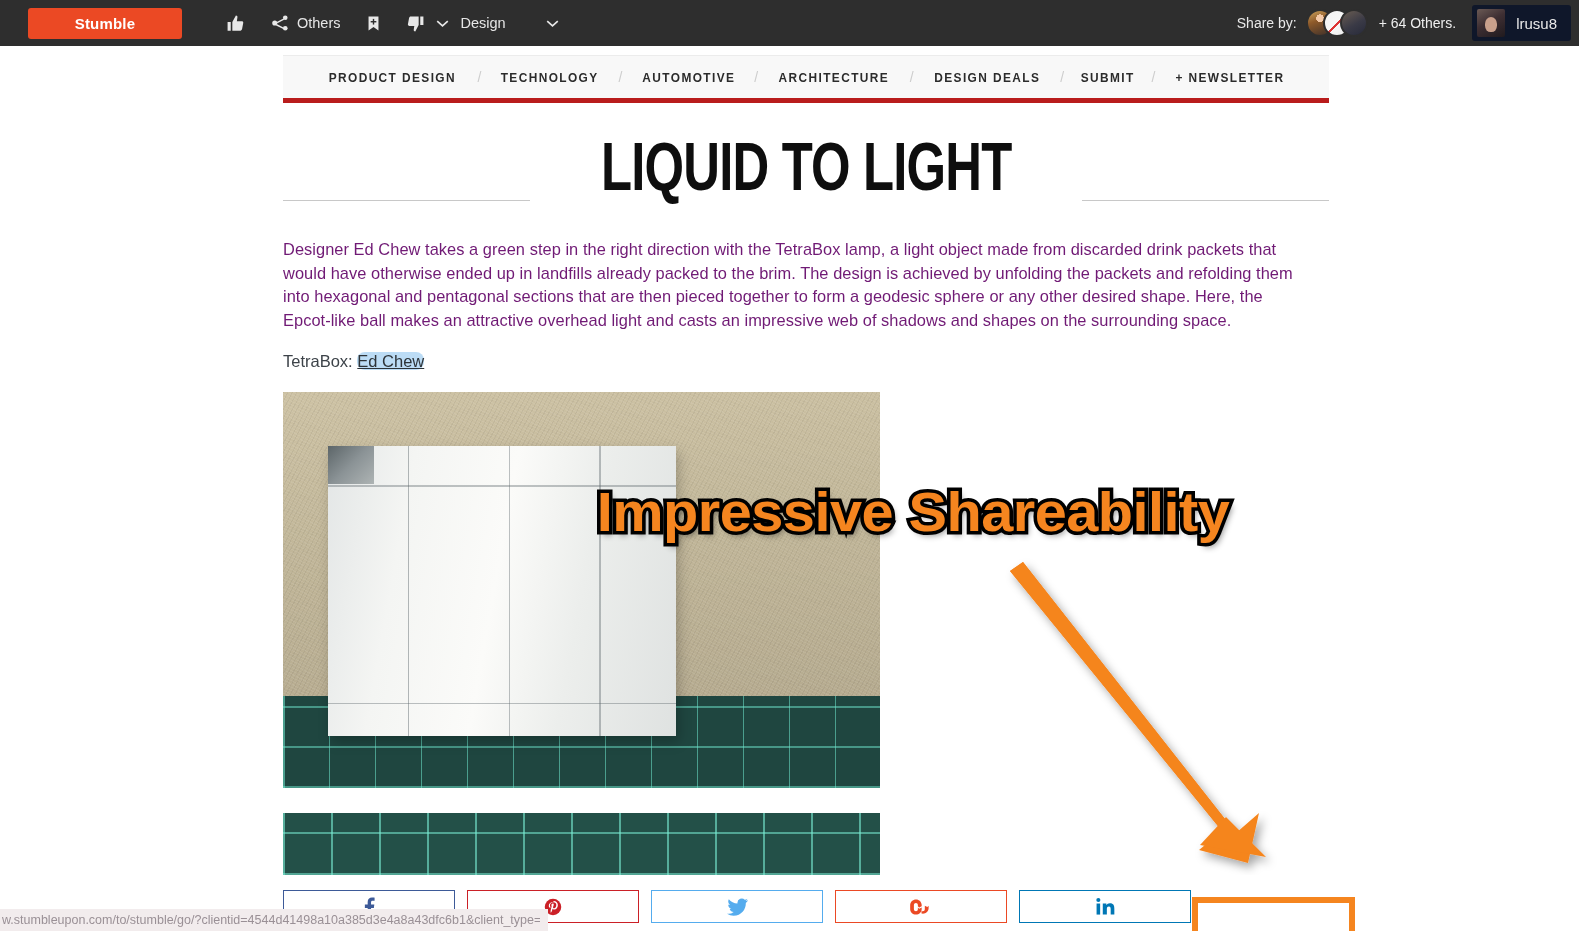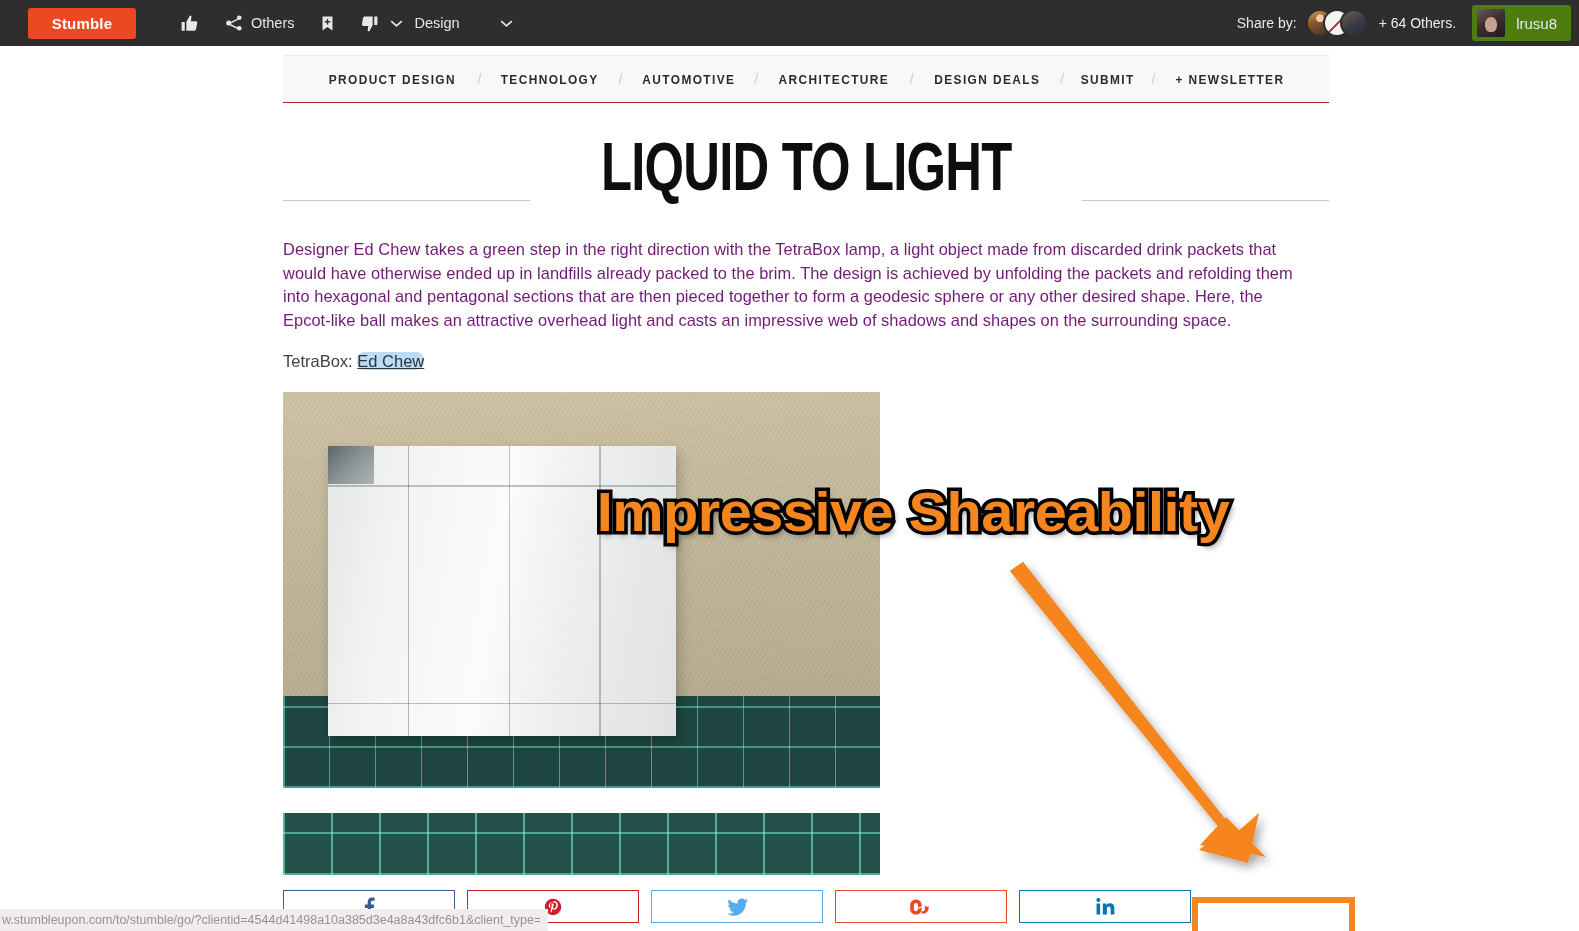--- a/index.html
+++ b/index.html
@@ -14,21 +14,21 @@
   
   #su-toolbar {
     position: absolute; left: 0; top: 0;
     width: 1579px; height: 46px;
     background: #2e2e2e;
     display: flex; align-items: center;
     z-index: 40;
   }
   #stumble-btn {
     margin-left: 28px;
-    width: 108px; height: 31px;
+    width: 154px; height: 31px;
     background: #eb4924;
     color: #fff;
     border: none;
     border-radius: 3px;
     font-size: 15px; font-weight: bold;
     font-family: "Liberation Sans", sans-serif;
     cursor: pointer;
     letter-spacing: .2px;
   }
   .tb-icon {
@@ -66,21 +66,21 @@
   #lav0 { background:
       radial-gradient(circle at 50% 30%, #f3c9a8 0 18%, transparent 19%),
       linear-gradient(160deg,#caa25c 0%,#8e5a2a 40%,#3c2f2a 100%); }
   #lav1 { background:
       linear-gradient(135deg,#f2f2f2 0%,#f7f7f7 48%,#d33 49%,#d33 55%,#f7f7f7 56%,#e9e9e9 100%); }
   #lav2 { background:
       linear-gradient(150deg,#6a5d52 0%,#3a3a46 55%,#272a3a 100%); }
   #others-label { color: #eeeeee; font-size: 14px; margin-left: 11px; }
   #user-chip {
     display: flex; align-items: center;
-    background: #4d7c0f;
+    background: #0f172a;
     border-radius: 3px;
     padding: 4px 14px 4px 5px;
     margin-left: 16px;
     cursor: pointer;
   }
   #user-avatar {
     width: 28px; height: 28px; border-radius: 2px;
     background: linear-gradient(150deg,#6b5a55 0%,#3e2f33 45%,#201a1e 100%);
     position: relative; overflow: hidden;
   }
@@ -92,21 +92,21 @@
   #user-name { color: #eaeaea; font-size: 15px; margin-left: 11px; }
 
   
   #page { position: absolute; left: 0; top: 46px; width: 1579px; height: 885px; background: #fff; }
 
   #site-nav {
     position: absolute; left: 283px; top: 9px;
     width: 1046px; height: 48px;
     background: #f8f8f8;
     border-top: 1px solid #ececec;
-    border-bottom: 1px solid #b91c1c;
+    border-bottom: 5px solid #b91c1c;
     display: flex; align-items: center; justify-content: center;
   }
   #site-nav .nav-link {
     font-family: "Liberation Sans Narrow", "Liberation Sans", sans-serif;
     font-size: 13.5px; font-weight: bold;
     letter-spacing: 1.6px;
     color: #2b2b2b;
     text-decoration: none;
     transform: scaleX(.88);
     cursor: pointer;

